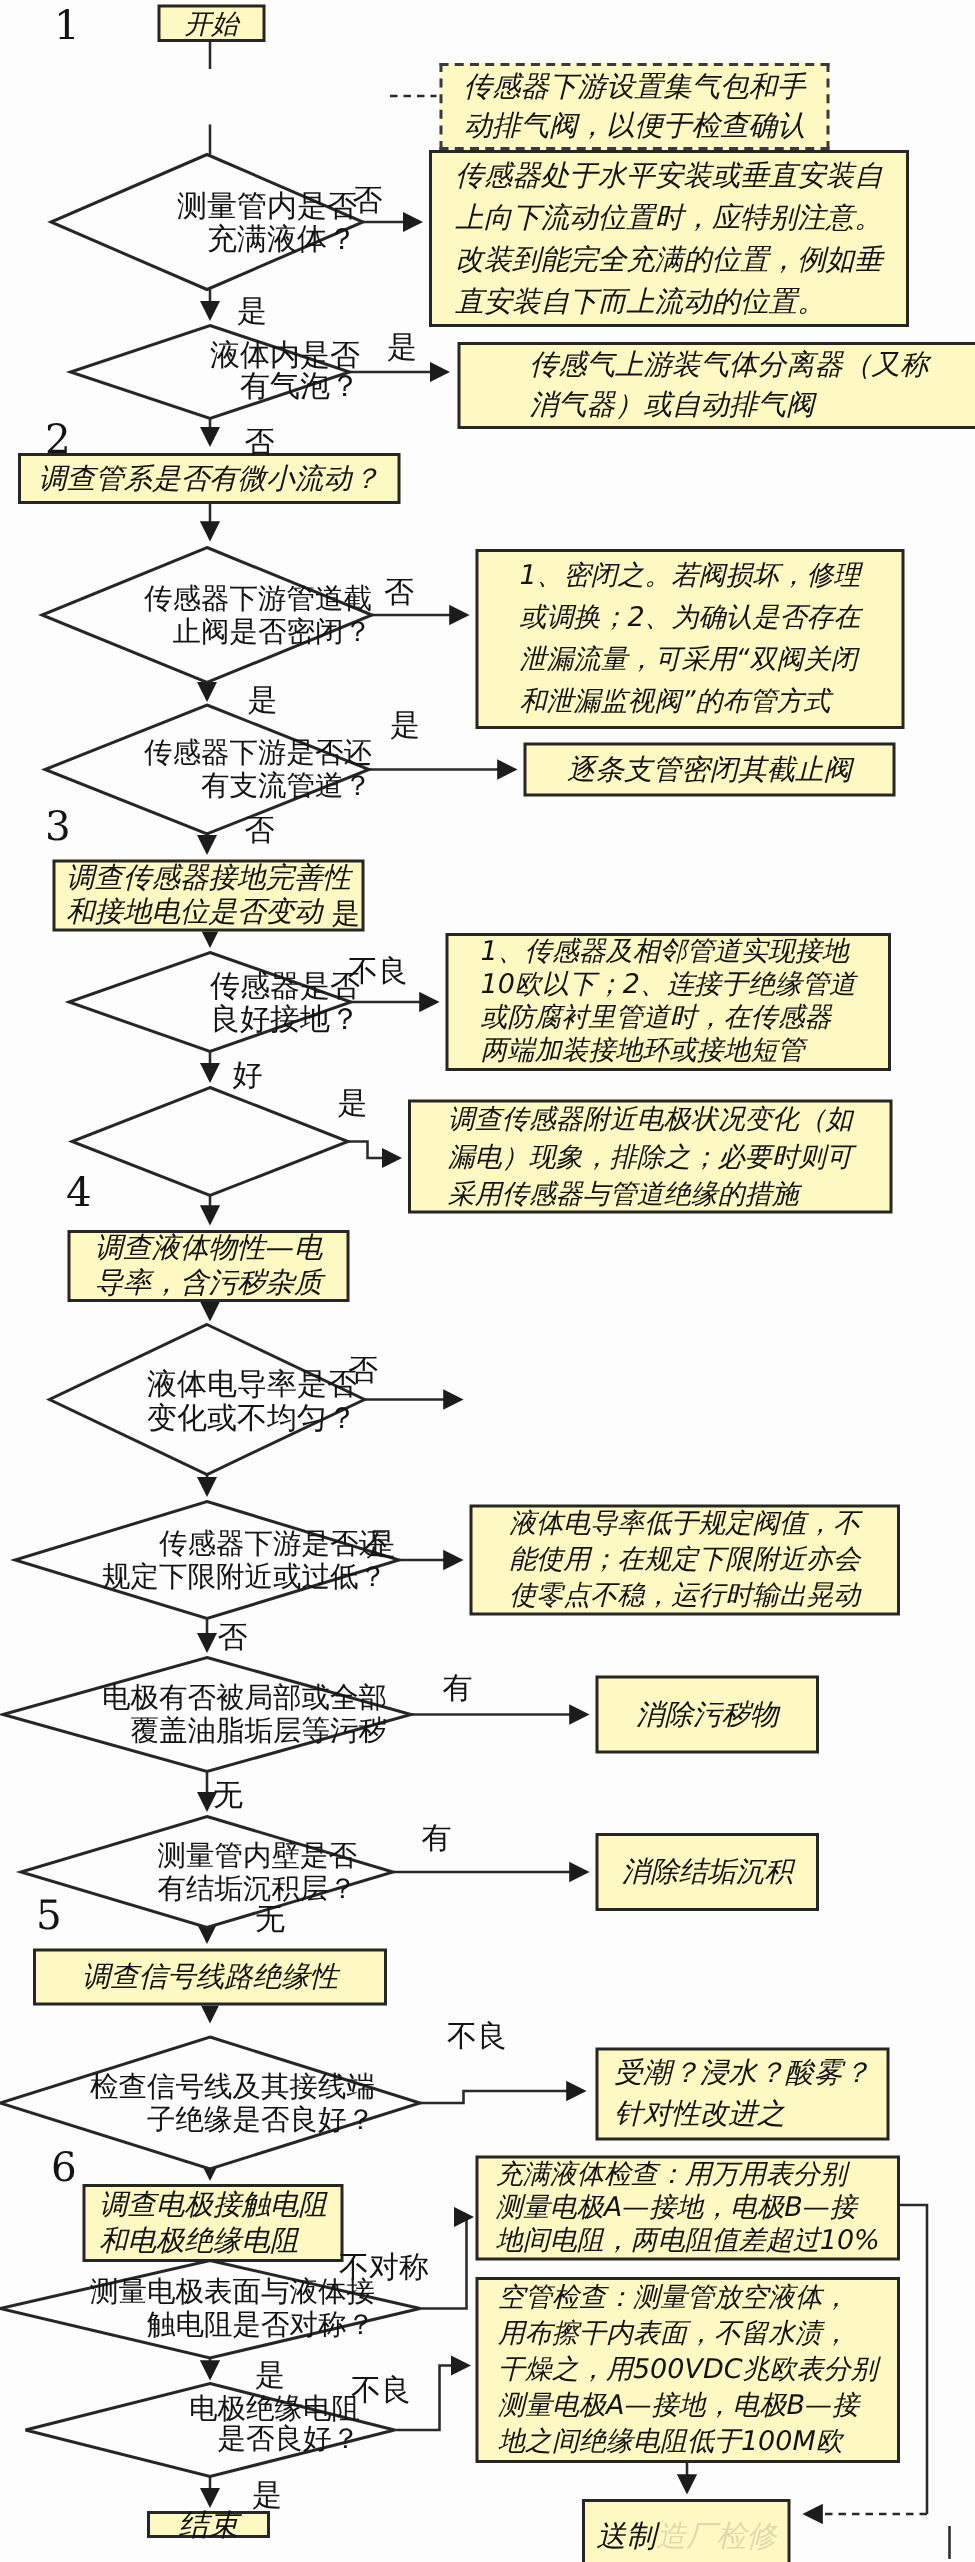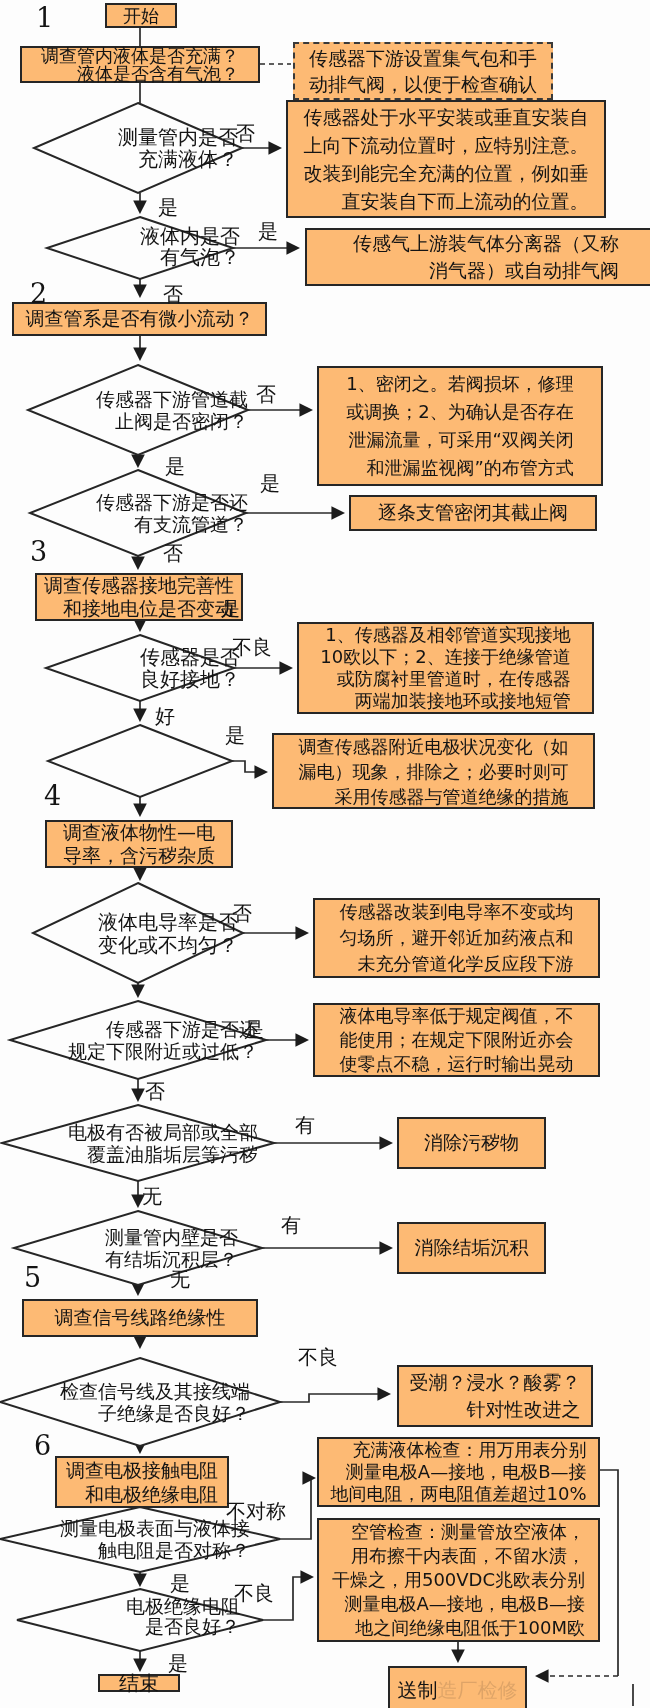--- a/index.html
+++ b/index.html
@@ -1,21 +1,21 @@
 <!DOCTYPE html>
 <html><head>
 <meta charset="utf-8">
 <style>
   html,body{margin:0;padding:0;background:#ffffff;}
   #stage{position:relative;width:650px;height:1708px;background:#fdfdfd;overflow:hidden;
          font-family:"DejaVu Sans","Liberation Sans",sans-serif;color:#141414;}
   #wires{position:absolute;left:0;top:0;z-index:1;}
-  .box{position:absolute;z-index:2;border:2px solid #262626;background:#fdba74;
-       display:flex;align-items:center;justify-content:center;text-align:right;
-       white-space:pre-line;box-sizing:border-box;}
+  .box{position:absolute;z-index:2;border:2px solid #262626;background:#fef9c3;
+       display:flex;align-items:center;justify-content:center;text-align:left;
+       white-space:pre-line;box-sizing:border-box;font-style:italic;}
   .dashedbox{border:2px dashed #3a3a3a;}
   .dtext{position:absolute;z-index:3;text-align:right;white-space:pre-line;}
   .elbl{position:absolute;z-index:3;font-size:20px;font-weight:500;}
   .num{position:absolute;z-index:3;font-family:"DejaVu Serif","Liberation Serif",serif;
        font-size:27px;}
   .faded{opacity:0.13;}
 </style>
 </head>
 <body>
 
@@ -86,22 +86,20 @@
   </svg>
 
   <div class="num" style="left:36px;top:2px">1</div>
   <div class="num" style="left:30px;top:278px">2</div>
   <div class="num" style="left:30px;top:536px">3</div>
   <div class="num" style="left:44px;top:780px">4</div>
   <div class="num" style="left:24px;top:1262px">5</div>
   <div class="num" style="left:34px;top:1430px">6</div>
 
   <div class="box" style="left:105px;top:3px;width:72px;height:25px;font-size:18px"><span>开始</span></div>
-  <div class="box" style="left:20px;top:46px;width:240px;height:37px;font-size:18px;line-height:18px"><span>调查管内液体是否充满？
-液体是否含有气泡？</span></div>
   <div class="box dashedbox" style="left:293px;top:42px;width:260px;height:58px;font-size:19px;line-height:26px"><span>传感器下游设置集气包和手
 动排气阀，以便于检查确认</span></div>
   <div class="box" style="left:286px;top:100px;width:320px;height:118px;font-size:19px;line-height:28px"><span>传感器处于水平安装或垂直安装自
 上向下流动位置时，应特别注意。
 改装到能完全充满的位置，例如垂
 直安装自下而上流动的位置。</span></div>
   <div class="box" style="left:305px;top:228px;width:362px;height:58px;font-size:19px;line-height:27px"><span>传感气上游装气体分离器（又称
 消气器）或自动排气阀</span></div>
   <div class="box" style="left:12px;top:302px;width:255px;height:34px;font-size:19px"><span>调查管系是否有微小流动？</span></div>
   <div class="box" style="left:317px;top:366px;width:286px;height:120px;font-size:18px;line-height:28px"><span>1、密闭之。若阀损坏，修理
@@ -114,23 +112,20 @@
   <div class="dtext" style="left:216px;top:596px;width:24px;font-size:19px">是</div>
   <div class="box" style="left:297px;top:622px;width:297px;height:92px;font-size:18px;line-height:22px"><span>1、传感器及相邻管道实现接地
 10欧以下；2、连接于绝缘管道
 或防腐衬里管道时，在传感器
 两端加装接地环或接地短管</span></div>
   <div class="box" style="left:272px;top:733px;width:323px;height:76px;font-size:18px;line-height:25px"><span>调查传感器附近电极状况变化（如
 漏电）现象，排除之；必要时则可
 采用传感器与管道绝缘的措施</span></div>
   <div class="box" style="left:45px;top:820px;width:188px;height:48px;font-size:19px;line-height:23px"><span>调查液体物性—电
 导率，含污秽杂质</span></div>
-  <div class="box" style="left:313px;top:898px;width:287px;height:80px;font-size:18px;line-height:26px"><span>传感器改装到电导率不变或均
-匀场所，避开邻近加药液点和
-未充分管道化学反应段下游</span></div>
   <div class="box" style="left:313px;top:1003px;width:287px;height:74px;font-size:18px;line-height:24px"><span>液体电导率低于规定阀值，不
 能使用；在规定下限附近亦会
 使零点不稳，运行时输出晃动</span></div>
   <div class="box" style="left:397px;top:1117px;width:149px;height:52px;font-size:19px"><span>消除污秽物</span></div>
   <div class="box" style="left:397px;top:1222px;width:149px;height:52px;font-size:19px"><span>消除结垢沉积</span></div>
   <div class="box" style="left:22px;top:1299px;width:236px;height:38px;font-size:19px"><span>调查信号线路绝缘性</span></div>
   <div class="box" style="left:397px;top:1365px;width:196px;height:62px;font-size:19px;line-height:27px"><span>受潮？浸水？酸雾？
 针对性改进之</span></div>
   <div class="box" style="left:55px;top:1456px;width:174px;height:52px;font-size:19px;line-height:24px"><span>调查电极接触电阻
 和电极绝缘电阻</span></div>

